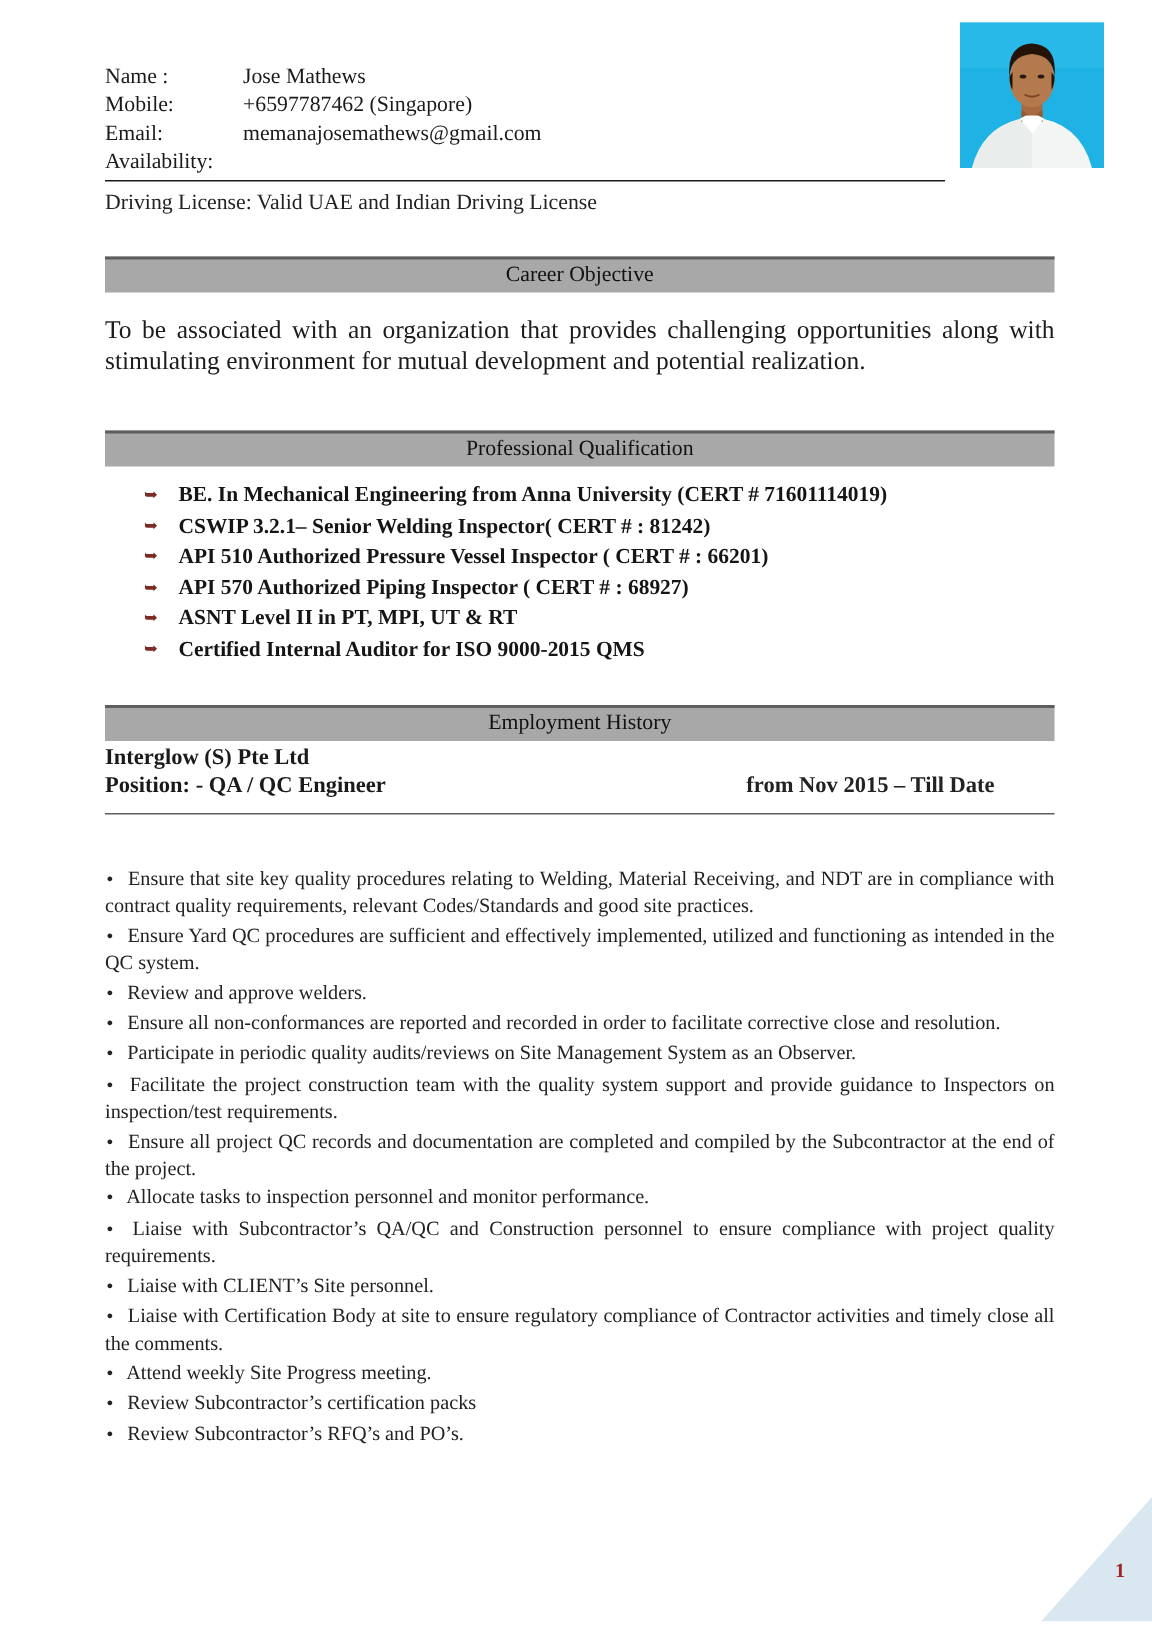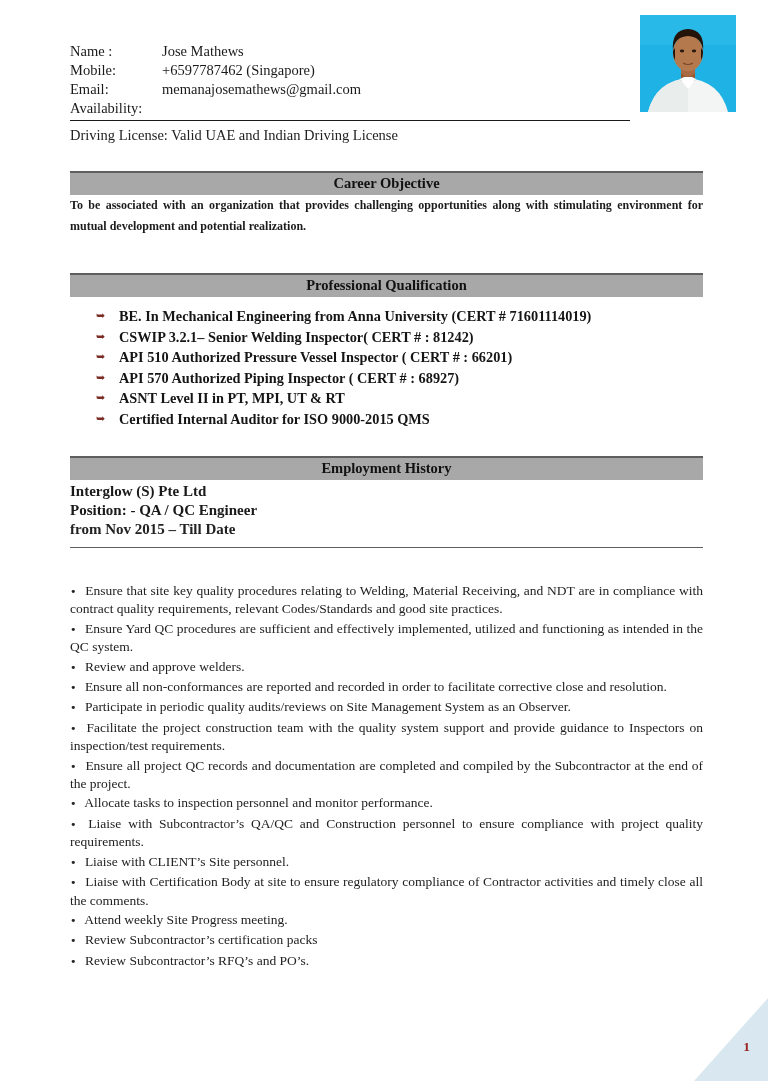--- a/index.html
+++ b/index.html
@@ -22,39 +22,39 @@
   .driving-line{margin-top:5px;font-size:14.5px;line-height:18px;color:#222;}
   
   .photo{
     position:absolute;left:640px;top:15px;width:96px;height:97px;
     background:#1fb2e4;overflow:hidden;
   }
   
   .section-bar{
     margin-top:27px;height:22px;background:#a8a8a8;
     border-top:2px solid #5e5e5e;
-    text-align:center;font-weight:bold;font-size:14.5px;line-height:21px;color:#111;
-  }
-  
-  .objective{font-size:12px;line-height:21px;text-align:justify;color:#1c1c1c;font-weight:bold;}
+    text-align:center;font-weight:normal;font-size:14.5px;line-height:21px;color:#111;
+  }
+  
+  .objective{margin-top:14px;font-size:17px;line-height:21px;text-align:justify;color:#1c1c1c;}
   
   .qual-bar{margin-top:36px;}
   .qual-list{margin:9px 0 0 26px;padding:0;list-style:none;}
   .qual-list li{
     position:relative;padding-left:23px;
     font-weight:bold;font-size:14.3px;line-height:20.5px;color:#151515;
   }
   .qual-bullet{
     position:absolute;left:0;top:2px;
     font-family:"DejaVu Sans", sans-serif;
     font-size:11px;color:#7a2b23;line-height:16px;
   }
   
   .company{margin-top:2px;font-weight:bold;font-size:15px;line-height:19px;}
-  .position-row{display:flex;justify-content:space-between;font-size:15px;line-height:19px;flex-direction:column;}
+  .position-row{display:flex;justify-content:space-between;font-size:15px;line-height:19px;}
   .position-left{font-weight:bold;}
   .position-right{font-weight:bold;color:#222;padding-right:40px;}
   .emp-divider{margin-top:8px;border-bottom:1.5px solid #5f5f5f;width:633px;}
   
   .resp{margin-top:34px;}
   .resp p{
     margin:0 0 2px 0;font-size:13.5px;line-height:17.4px;
     text-align:justify;color:#222;
   }
   .resp-bullet{font-family:"DejaVu Sans", sans-serif;font-size:11px;padding-right:5px;}

